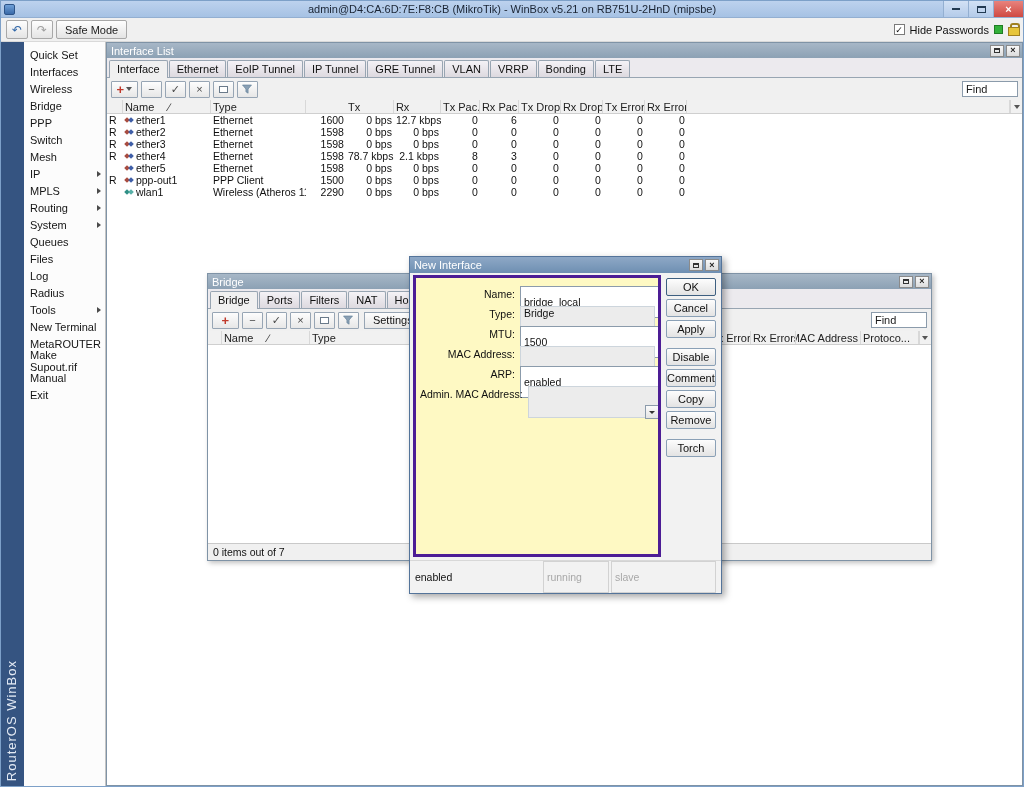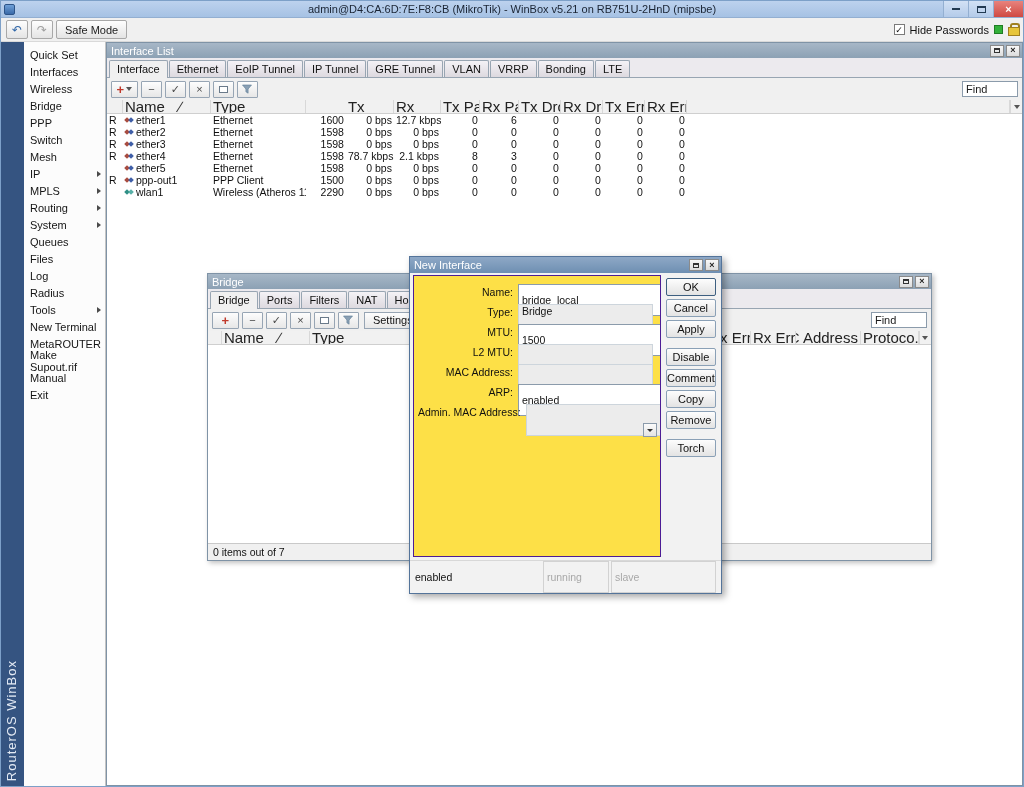--- a/index.html
+++ b/index.html
@@ -78,21 +78,21 @@
   .caret{width:0;height:0;border-left:3px solid transparent;border-right:3px solid transparent;
     border-top:4px solid #555}
   .cicon{width:9px;height:7px;border:1px solid #6a7a8a;background:#fff}
   .btn-settings{height:17px;border:1px solid #97a5b4;background:linear-gradient(#fdfdfd,#e7e7e7);
     font-size:11px;padding:0 8px;margin-left:2px;font-family:inherit;color:#111}
   .find{margin-left:auto;width:56px;height:16px;border:1px solid #8b9bab;background:#fff;
     font-size:11px;padding:0 3px;font-family:inherit}
   .find::placeholder{color:#1a1a1a;opacity:1}
 
   .lheader{flex:0 0 14px;display:flex;background:#f1f1f1;border-bottom:1px solid #cfcfcf;
-    font-size:15px;color:#222;overflow:hidden}
+    font-size:11px;color:#222;overflow:hidden}
   .hcell{flex:0 0 auto;display:flex;align-items:center;border-right:1px solid #d8d8d8;
     padding:0 2px;overflow:hidden;white-space:nowrap}
   .hcell.fill{flex:1 1 auto}
   .sort{margin-left:14px;color:#333}
   .harrow{flex:0 0 12px;margin-left:auto;display:flex;align-items:center;justify-content:center;
     border-left:1px solid #d8d8d8}
   .lbody{flex:1 1 auto;background:#fff;overflow:hidden}
   .lrow{display:flex;height:12px;line-height:12px;font-size:10.5px;color:#101010;white-space:nowrap}
   .cell{flex:0 0 auto;padding:0 2px;overflow:hidden}
   .cell.num{text-align:right}
@@ -108,21 +108,21 @@
 
   
   .dialog{position:absolute;left:303px;top:214px;width:313px;height:338px;z-index:3;
     background:#f2f2f2;border:1px solid #54749a;display:flex;flex-direction:column;
     box-shadow:3px 3px 7px rgba(0,0,0,.35)}
   .dialog .wtitle{flex:0 0 16px;background:linear-gradient(#8ea8c6,#6e8fb2)}
   .dbody{flex:1;display:flex;min-height:0}
   .dleft{flex:1;display:flex;flex-direction:column;padding:2px 0 3px 3px;min-width:0}
   .dtabs{flex:0 0 18px;display:flex;align-items:flex-end;gap:1px;padding:0 0 0 2px}
   .dtabs .tab.active{background:#fbfbfb;margin-bottom:-1px;z-index:2;padding-bottom:3px}
-  .dpanel{flex:1;border:1px solid #4c1d95;background:#fde047;padding:6px 4px;overflow:hidden}
+  .dpanel{flex:1;border:3px solid #4c1d95;background:#fef9c3;padding:6px 4px;overflow:hidden}
   .frow{display:flex;align-items:center;height:20px}
   .flabel{flex:0 0 100px;text-align:right;font-size:10.5px;padding-right:5px;color:#101010;white-space:nowrap}
   .fctrl{flex:0 0 135px;display:flex;height:16px}
   .fld{flex:1;height:32px;border:1px solid #8b9bab;font-size:10.5px;padding:0 3px;
     font-family:inherit;background:#fff;min-width:0;color:#111}
   .fld.dis{background:#ececec;border:1px solid #cdd5dc}
   .tri-d{width:0;height:0;border-left:3px solid transparent;border-right:3px solid transparent;
     border-top:3px solid #333}
   .drop-row{display:flex;justify-content:flex-end;width:239px;margin-top:1px}
   .drop-btn{width:14px;height:14px;border:1px solid #8b9bab;
@@ -531,26 +531,20 @@
                     <div class="fld dis">Bridge</div>
                   </div>
                 </div>
                 <div class="frow">
                   <div class="flabel">MTU:</div>
                   <div class="fctrl">
                     <input class="fld" type="text" value="1500" style="">
                   </div>
                 </div>
                 <div class="frow">
-                  <div class="flabel">L2 MTU:</div>
-                  <div class="fctrl">
-                    <div class="fld dis"></div>
-                  </div>
-                </div>
-                <div class="frow">
                   <div class="flabel">MAC Address:</div>
                   <div class="fctrl">
                     <div class="fld dis"></div>
                   </div>
                 </div>
                 <div class="frow">
                   <div class="flabel">ARP:</div>
                   <div class="fctrl">
                     <input class="fld" type="text" value="enabled" style="">
                   </div>

